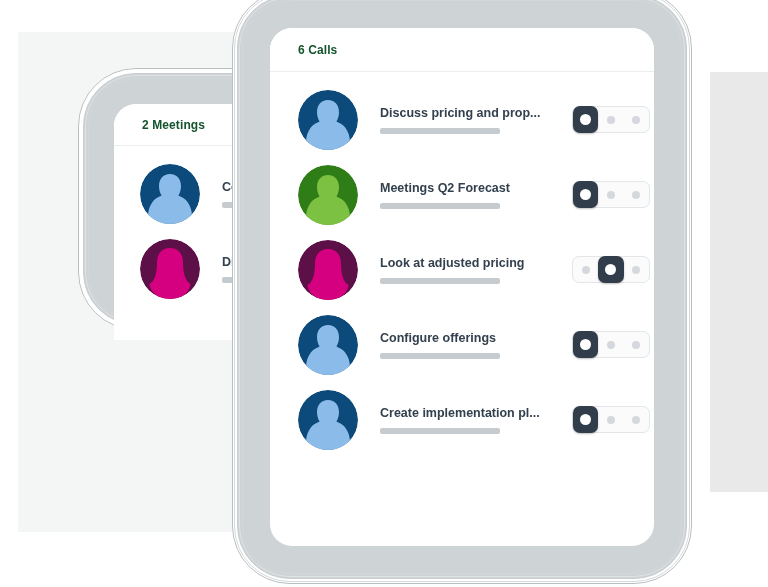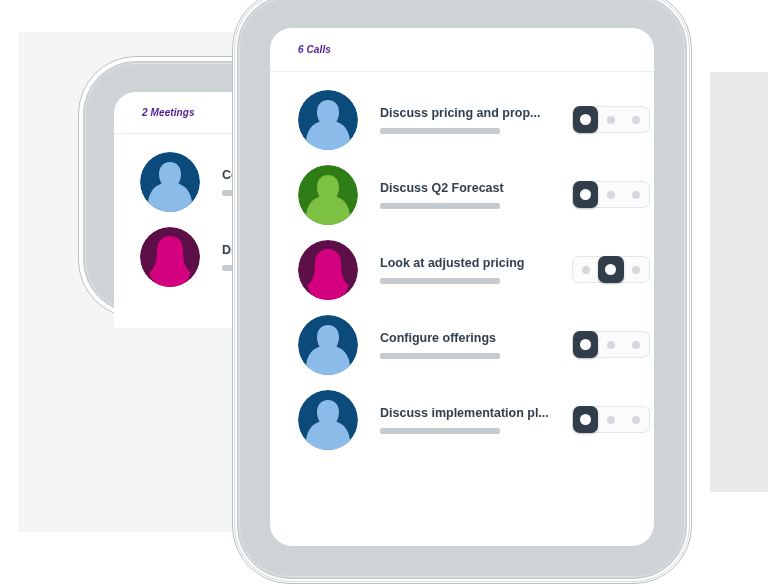--- a/index.html
+++ b/index.html
@@ -57,21 +57,21 @@
     border: 1px solid #d2d7d9;
   }
   .device .screen {
     position: absolute;
     background: #ffffff;
     overflow: hidden;
   }
 
   
   .device-back {
-    left: 78px; top: 56px; width: 300px; height: 262px;
+    left: 78px; top: 68px; width: 300px; height: 262px;
   }
   .device-back .screen {
     left: 36px; top: 36px; right: 0px; bottom: -10px;
     border-top-left-radius: 22px;
   }
 
   
   .device-front {
     left: 232px; top: -10px; width: 460px; height: 594px;
   }
@@ -82,22 +82,22 @@
 
   
   .card-header {
     height: 44px;
     display: flex; align-items: center;
     padding-left: 28px;
     border-bottom: 1px solid #eceef0;
     background: #ffffff;
   }
   .card-header .title {
-    font-size: 10px; font-weight: bold;
-    color: #4c1d95; letter-spacing: .1px; font-style: italic;
+    font-size: 12px; font-weight: bold;
+    color: #14532d; letter-spacing: .1px;
   }
   .device-back .card-header { padding-left: 28px; height: 42px; }
 
   
   .list { padding: 10px 0 0 0; }
   .row {
     display: flex; align-items: center;
     height: 75px;
     padding: 0 4px 0 28px;
   }
@@ -233,21 +233,21 @@
         </div>
 
         <div class="row">
           <div class="avatar">
             <svg viewBox="0 0 60 60" aria-hidden="true">
               <circle cx="30" cy="30" r="30" fill="#2f7d16"></circle>
               <path d="M30 10c-7 0-11 5.2-11 12.2 0 4 1.2 7.2 2.6 9.4-3.6 1.5-6.6 3.4-8.6 5.6C9.6 41.4 8 47 8 52c0 4 4 8 8 8h28c4 0 8-4 8-8 0-5-1.6-10.6-5-14.8-2-2.2-5-4.1-8.6-5.6 1.4-2.2 2.6-5.4 2.6-9.4C41 15.2 37 10 30 10z" fill="#7cc142"></path>
             </svg>
           </div>
           <div class="row-body">
-            <div class="row-title">Discuss Q2 Forecast</div>
+            <div class="row-title">Meetings Q2 Forecast</div>
             <div class="row-sub"></div>
           </div>
           <div class="toggle">
             <div class="seg active">
                 <span class="dot"></span>
               </div>
             <div class="seg">
                 <span class="dot"></span>
               </div>
             <div class="seg">
@@ -307,21 +307,21 @@
         </div>
 
         <div class="row">
           <div class="avatar">
             <svg viewBox="0 0 60 60" aria-hidden="true">
               <circle cx="30" cy="30" r="30" fill="#0b4a7a"></circle>
               <path d="M30 10c-7 0-11 5.2-11 12.2 0 4 1.2 7.2 2.6 9.4-3.6 1.5-6.6 3.4-8.6 5.6C9.6 41.4 8 47 8 52c0 4 4 8 8 8h28c4 0 8-4 8-8 0-5-1.6-10.6-5-14.8-2-2.2-5-4.1-8.6-5.6 1.4-2.2 2.6-5.4 2.6-9.4C41 15.2 37 10 30 10z" fill="#8bbbe8"></path>
             </svg>
           </div>
           <div class="row-body">
-            <div class="row-title">Discuss implementation pl...</div>
+            <div class="row-title">Create implementation pl...</div>
             <div class="row-sub"></div>
           </div>
           <div class="toggle">
             <div class="seg active">
                 <span class="dot"></span>
               </div>
             <div class="seg">
                 <span class="dot"></span>
               </div>
             <div class="seg">

